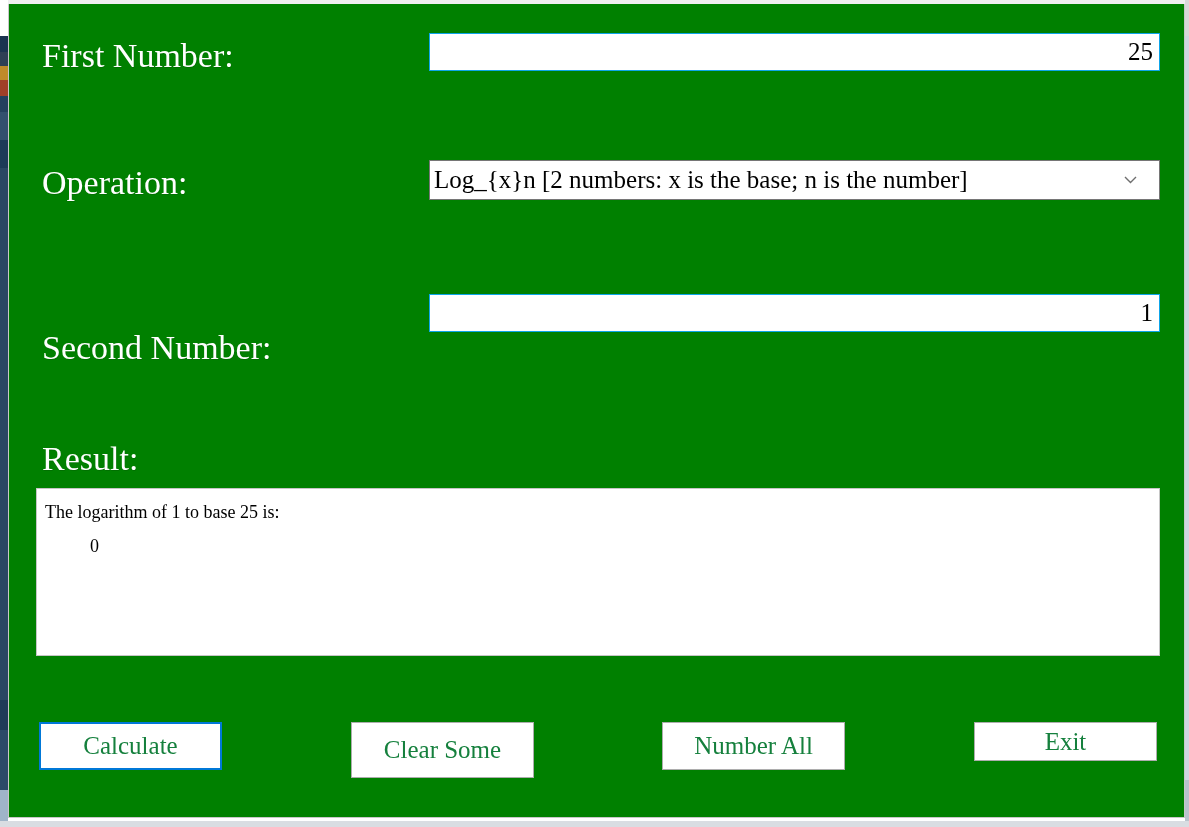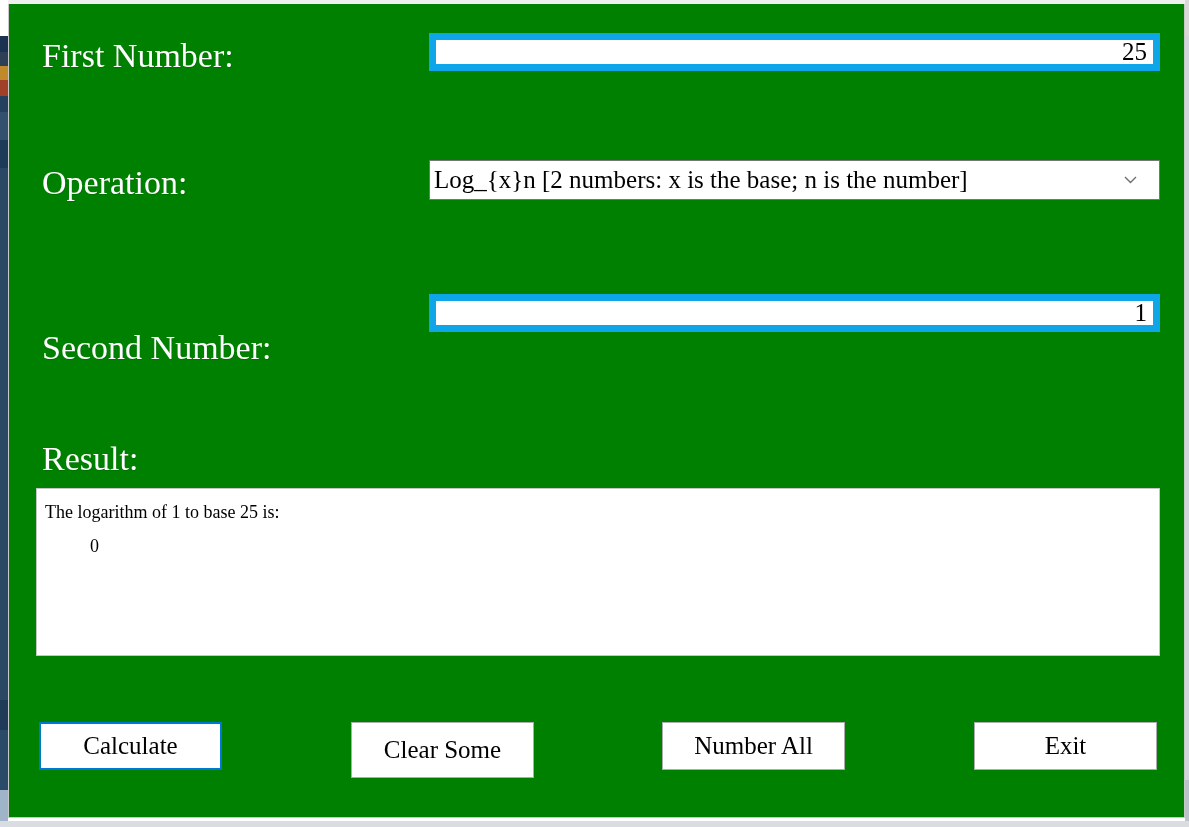--- a/index.html
+++ b/index.html
@@ -169,21 +169,21 @@
     font-family: "Liberation Serif", serif;
     font-size: 34px;
     color: #ffffff;
     white-space: nowrap;
     text-shadow: 0.5px 0.5px 0 rgba(0,0,0,0.12);
   }
 
   .text-input {
     position: absolute;
     background: #ffffff;
-    border: 7px solid #0ea5e9;
+    border: 1px solid #0ea5e9;
     box-sizing: border-box;
     font-family: "Liberation Serif", serif;
     font-size: 25px;
     color: #000000;
     text-align: right;
     padding: 0 6px;
     display: flex;
     align-items: center;
     justify-content: flex-end;
     outline: none;
@@ -230,21 +230,21 @@
     line-height: 34px;
     white-space: pre;
   }
 
   .btn {
     position: absolute;
     background: #ffffff;
     box-sizing: border-box;
     font-family: "Liberation Serif", serif;
     font-size: 25px;
-    color: #000000;
+    color: #15803d;
     display: flex;
     align-items: center;
     justify-content: center;
     border: 1px solid #adadad;
     cursor: default;
   }
   .btn.focused {
     border: 2px solid #0078d7;
   }
 </style>
@@ -282,17 +282,17 @@
       <div class="field-label" style="left:33px; top:436px;font-family:Liberation Serif, serif;">Result:</div>
       <div class="result-box" style="left:27px; top:484px; width:1124px; height:168px;">
         <div class="result-line">The logarithm of 1 to base 25 is:</div>
         <div class="result-line"></div>
         <div class="result-line">          0</div>
       </div>
 
       <div class="btn focused" style="left:30px; top:718px; width:183px; height:48px;">Calculate</div>
       <div class="btn" style="left:342px; top:718px; width:183px; height:56px;">Clear Some</div>
       <div class="btn" style="left:653px; top:718px; width:183px; height:48px;">Number All</div>
-      <div class="btn" style="left:965px; top:718px; width:183px; height:48px;">Exit</div>
+      <div class="btn" style="left:965px; top:718px; width:183px; height:39px;">Exit</div>
 
     </div>
   </div>
 </div>
 
 </body></html>

